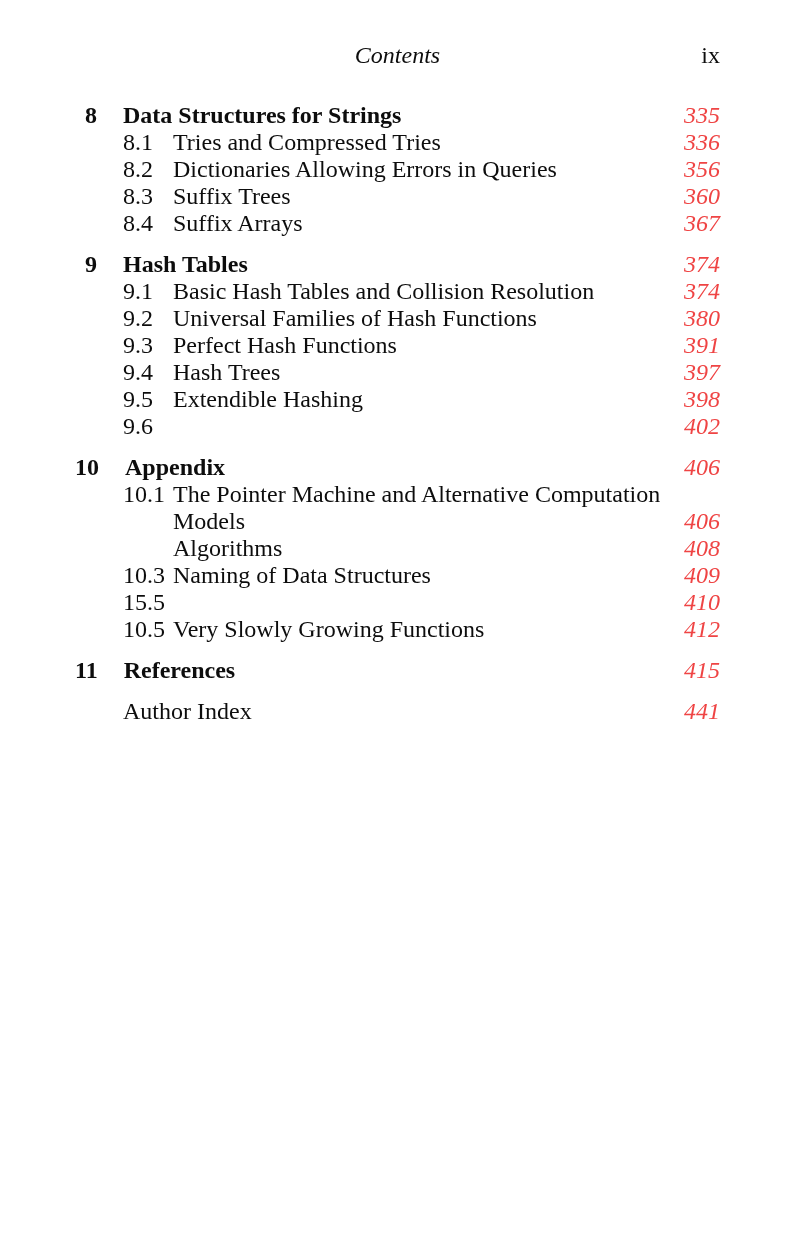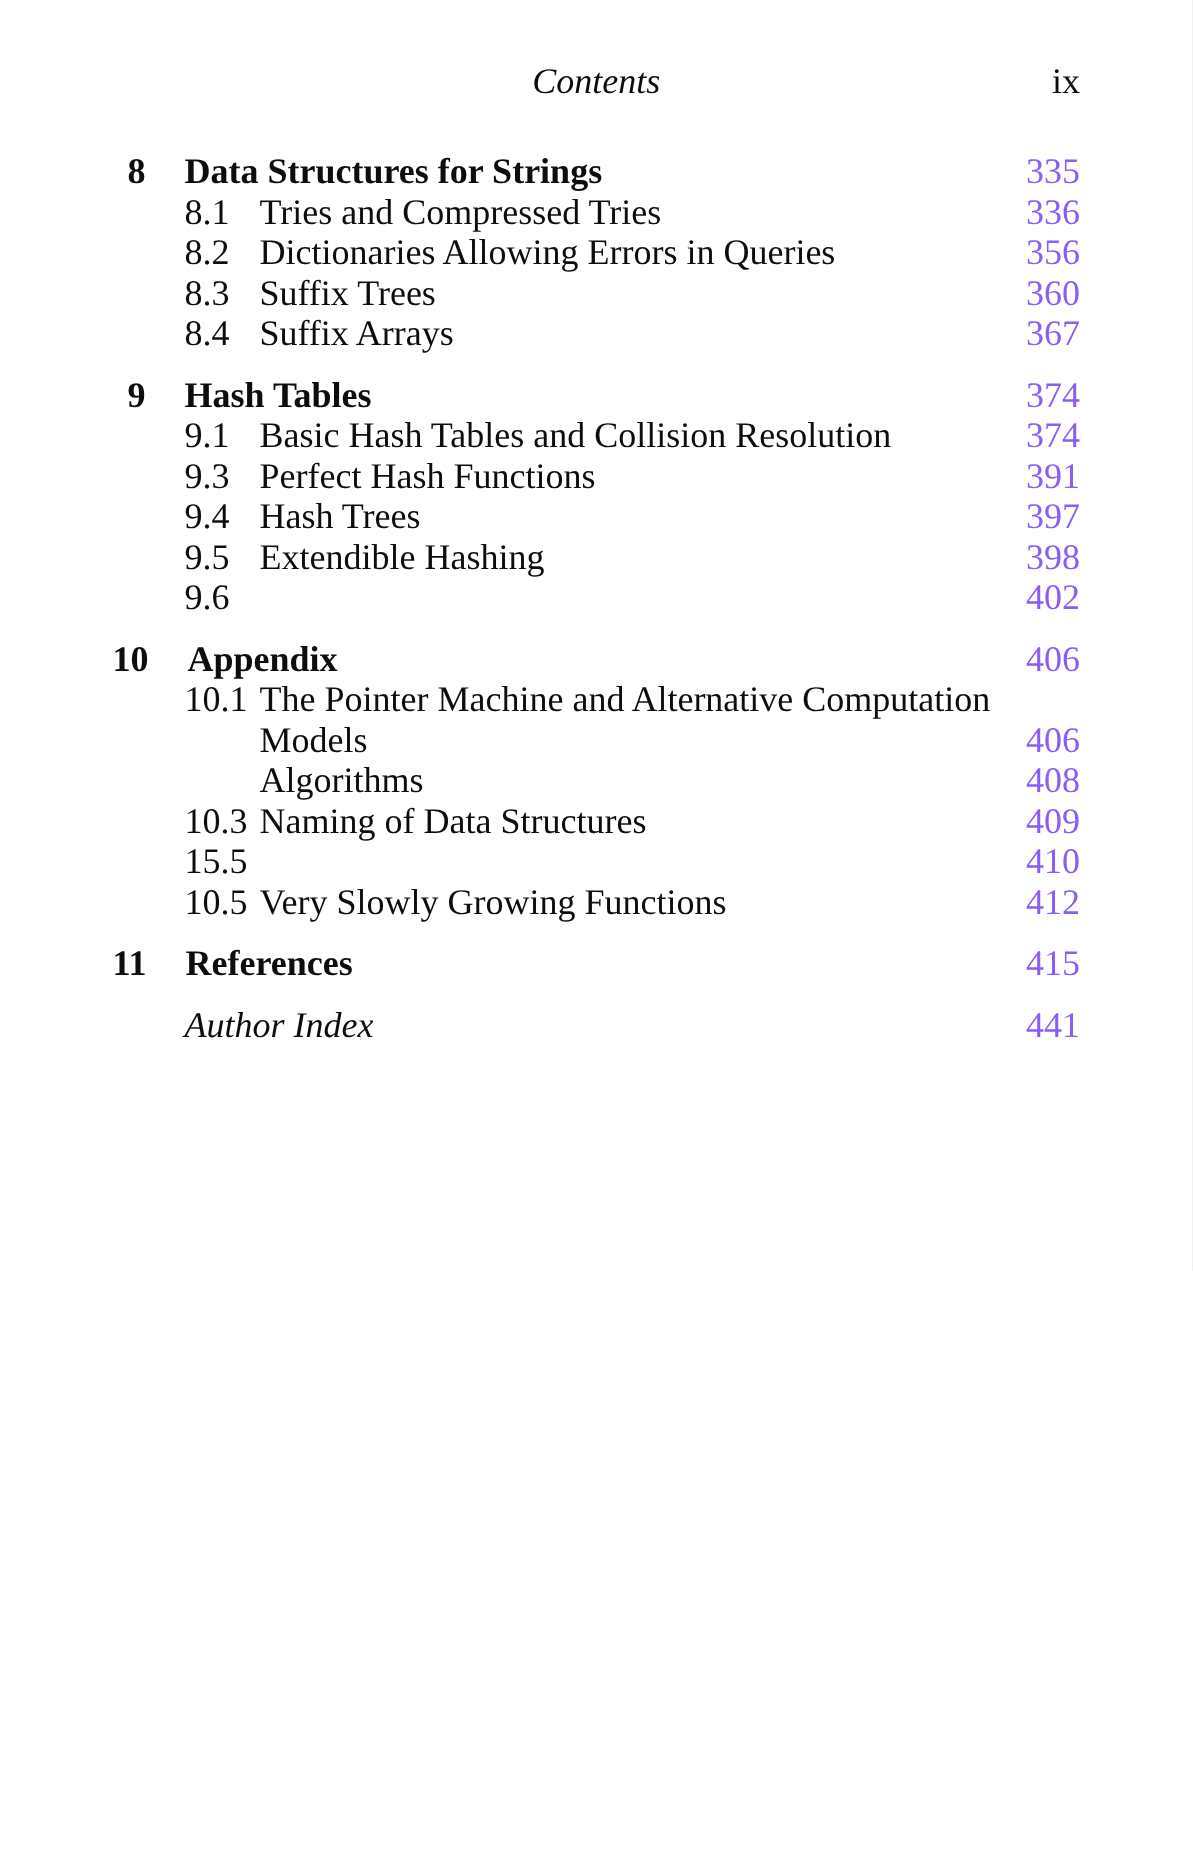--- a/index.html
+++ b/index.html
@@ -11,24 +11,24 @@
   }
   .header{position:relative;text-align:center;height:27px;}
   .header .title{font-style:italic;}
   .header .folio{position:absolute;right:0;top:0;font-style:normal;}
   .toc{margin-top:33px;}
   .group{margin-bottom:14px;}
   .row{display:flex;align-items:baseline;}
   .cnum{flex:0 0 48px;box-sizing:border-box;padding-right:26px;text-align:right;font-weight:bold;}
   .snum{flex:0 0 50px;}
   .ctitle{font-weight:bold;}
-  .page{margin-left:auto;color:#8b5cf6;text-decoration:none;cursor:pointer;}
+  .page{margin-left:auto;color:#ef4444;text-decoration:none;cursor:pointer;font-style:italic;}
   .indexes{margin-top:13px;}
   .index-row{margin-top:13px;}
-  .ititle{font-style:italic;}
+  .ititle{}
 </style>
 </head>
 <body>
 
 <div class="page-canvas">
 
   <div class="header">
     <span class="title">Contents</span>
     <span class="folio">ix</span>
   </div>
@@ -71,20 +71,26 @@
       <div class="row">
         <span class="cnum">9</span>
         <span class="ctitle">Hash Tables</span>
         <span class="page">374</span>
       </div>
       <div class="row">
         <span class="cnum"></span>
         <span class="snum">9.1</span>
         <span class="stitle">Basic Hash Tables and Collision Resolution</span>
         <span class="page">374</span>
+      </div>
+      <div class="row">
+        <span class="cnum"></span>
+        <span class="snum">9.2</span>
+        <span class="stitle">Universal Families of Hash Functions</span>
+        <span class="page">380</span>
       </div>
       <div class="row">
         <span class="cnum"></span>
         <span class="snum">9.3</span>
         <span class="stitle">Perfect Hash Functions</span>
         <span class="page">391</span>
       </div>
       <div class="row">
         <span class="cnum"></span>
         <span class="snum">9.4</span>

